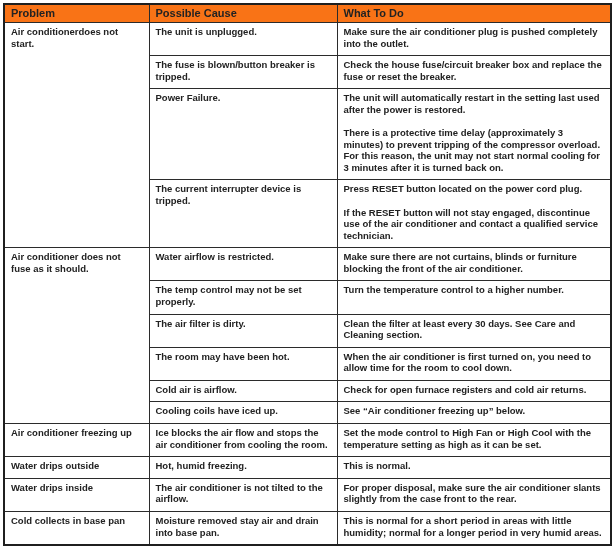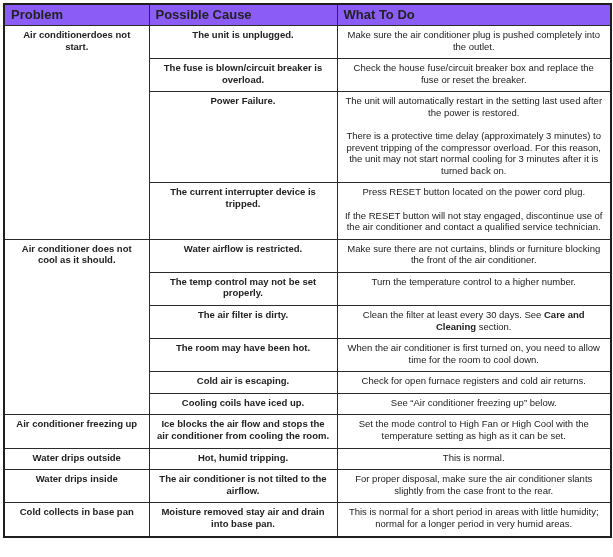--- a/index.html
+++ b/index.html
@@ -24,41 +24,40 @@
   col.col-problem { width: 145px; }
   col.col-cause   { width: 188px; }
   col.col-what    { width: 274px; }
   th, td {
     border: 1px solid #2b2b2b;
     vertical-align: top;
     text-align: left;
     color: #222222;
   }
   th {
-    font-size: 13px;
+    font-size: 11px;
     font-weight: bold;
     padding: 2px 6px 3px 6px;
-    background: #8b5cf6;
+    background: #f97316;
   }
   td {
     font-size: 9.5px;
     line-height: 1.22;
     padding: 3px 6px 6px 6px;
-    text-align: center;
   }
   td.problem-cell {
     font-weight: bold;
   }
   td.cause-cell {
     font-weight: bold;
     margin-top: 27px;
   }
   td.what-cell {
     white-space: pre-line;
-    font-weight: normal;
+    font-weight: bold;
     margin-top: 28px;
   }
 </style>
 </head>
 <body>
 
 <div class="page">
   <table class="troubleshooting">
     <colgroup>
       <col class="col-problem">
@@ -72,68 +71,68 @@
         <th>What To Do</th>
       </tr>
     </thead>
     <tbody>
         <tr>
           <td class="problem-cell" rowspan="4">Air conditionerdoes not start.</td>
           <td class="cause-cell">The unit is unplugged.</td>
           <td class="what-cell">Make sure the air conditioner plug is pushed completely into the outlet.</td>
         </tr>
         <tr>
-          <td class="cause-cell">The fuse is blown/circuit breaker is overload.</td>
+          <td class="cause-cell">The fuse is blown/button breaker is tripped.</td>
           <td class="what-cell">Check the house fuse/circuit breaker box and replace the fuse or reset the breaker.</td>
         </tr>
         <tr>
           <td class="cause-cell">Power Failure.</td>
           <td class="what-cell">The unit will automatically restart in the setting last used after the power is restored.
 
 There is a protective time delay (approximately 3 minutes) to prevent tripping of the compressor overload. For this reason, the unit may not start normal cooling for 3 minutes after it is turned back on.</td>
         </tr>
         <tr>
           <td class="cause-cell">The current interrupter device is tripped.</td>
           <td class="what-cell">Press RESET button located on the power cord plug.
 
 If the RESET button will not stay engaged, discontinue use of the air conditioner and contact a qualified service technician.</td>
         </tr>
         <tr>
-          <td class="problem-cell" rowspan="6">Air conditioner does not cool as it should.</td>
+          <td class="problem-cell" rowspan="6">Air conditioner does not fuse as it should.</td>
           <td class="cause-cell">Water airflow is restricted.</td>
           <td class="what-cell">Make sure there are not curtains, blinds or furniture blocking the front of the air conditioner.</td>
         </tr>
         <tr>
           <td class="cause-cell">The temp control may not be set properly.</td>
           <td class="what-cell">Turn the temperature control to a higher number.</td>
         </tr>
         <tr>
           <td class="cause-cell">The air filter is dirty.</td>
           <td class="what-cell">Clean the filter at least every 30 days. See <b>Care and Cleaning</b> section.</td>
         </tr>
         <tr>
           <td class="cause-cell">The room may have been hot.</td>
           <td class="what-cell">When the air conditioner is first turned on, you need to allow time for the room to cool down.</td>
         </tr>
         <tr>
-          <td class="cause-cell">Cold air is escaping.</td>
+          <td class="cause-cell">Cold air is airflow.</td>
           <td class="what-cell">Check for open furnace registers and cold air returns.</td>
         </tr>
         <tr>
           <td class="cause-cell">Cooling coils have iced up.</td>
           <td class="what-cell">See “Air conditioner freezing up” below.</td>
         </tr>
         <tr>
           <td class="problem-cell" rowspan="1">Air conditioner freezing up</td>
           <td class="cause-cell">Ice blocks the air flow and stops the air conditioner from cooling the room.</td>
           <td class="what-cell">Set the mode control to High Fan or High Cool with the temperature setting as high as it can be set.</td>
         </tr>
         <tr>
           <td class="problem-cell" rowspan="1">Water drips outside</td>
-          <td class="cause-cell">Hot, humid tripping.</td>
+          <td class="cause-cell">Hot, humid freezing.</td>
           <td class="what-cell">This is normal.</td>
         </tr>
         <tr>
           <td class="problem-cell" rowspan="1">Water drips inside</td>
           <td class="cause-cell">The air conditioner is not tilted to the airflow.</td>
           <td class="what-cell">For proper disposal, make sure the air conditioner slants slightly from the case front to the rear.</td>
         </tr>
         <tr>
           <td class="problem-cell" rowspan="1">Cold collects in base pan</td>
           <td class="cause-cell">Moisture removed stay air and drain into base pan.</td>

